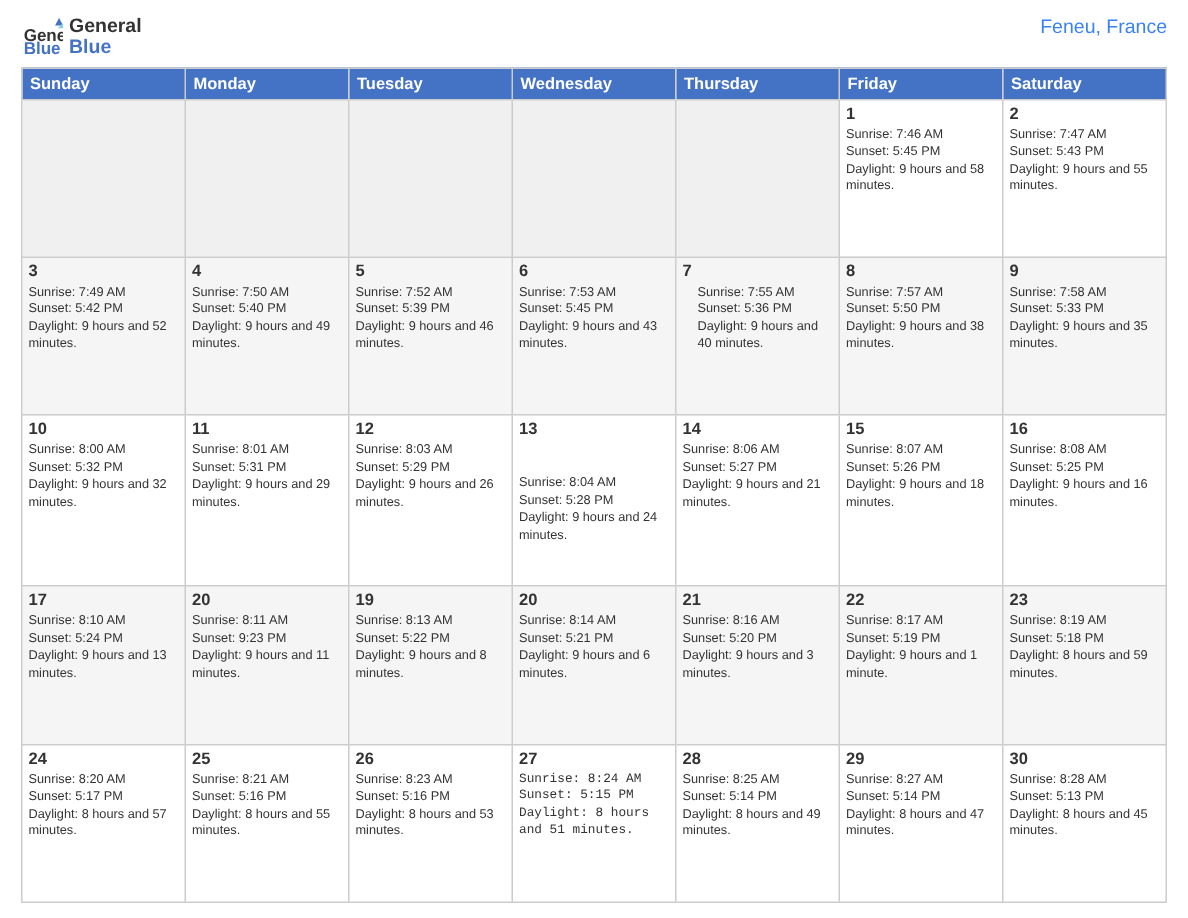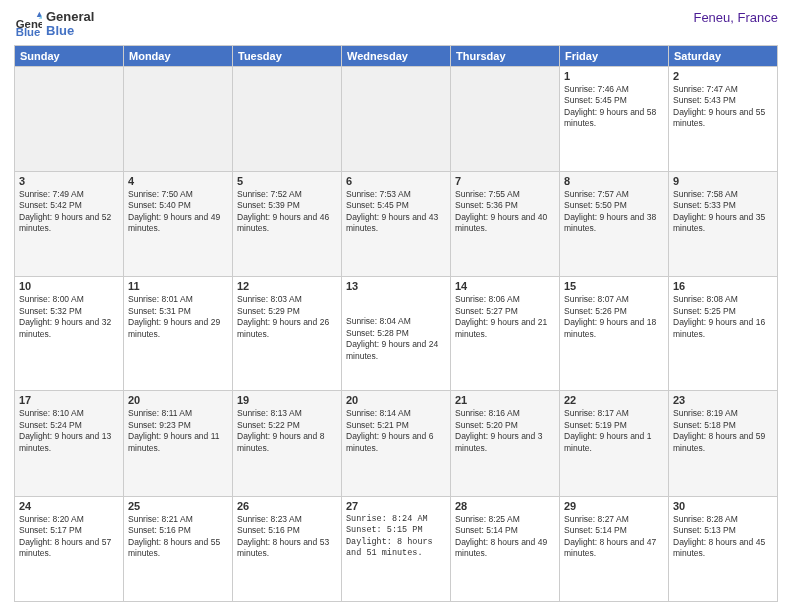--- a/index.html
+++ b/index.html
@@ -46,21 +46,21 @@
       text-align: right;
     }
     .month-title {
       font-size: 28px;
       font-weight: bold;
       color: #333;
       line-height: 1.1;
     }
     .location {
       font-size: 13px;
-      color: #4c1d95;
+      color: #3b82f6;
     }
     .calendar {
       flex: 1;
       border-collapse: collapse;
       width: 100%;
       table-layout: fixed;
     }
     .calendar th {
       background: #4472c4;
       color: #fff;
@@ -171,21 +171,21 @@
 Daylight: 9 hours and 46 minutes.</div>
           </td>
           <td>
             <div class="day-number">6</div>
             <div class="day-info" style="white-space: pre-line;">Sunrise: 7:53 AM
 Sunset: 5:45 PM
 Daylight: 9 hours and 43 minutes.</div>
           </td>
           <td>
             <div class="day-number">7</div>
-            <div class="day-info" style="white-space: pre-line;">Sunrise: 7:55 AM
+            <div class="day-info" style="white-space: pre-line; margin-left: 10px;">Sunrise: 7:55 AM
 Sunset: 5:36 PM
 Daylight: 9 hours and 40 minutes.</div>
           </td>
           <td>
             <div class="day-number">8</div>
             <div class="day-info" style="white-space: pre-line;">Sunrise: 7:57 AM
 Sunset: 5:50 PM
 Daylight: 9 hours and 38 minutes.</div>
           </td>
           <td>

